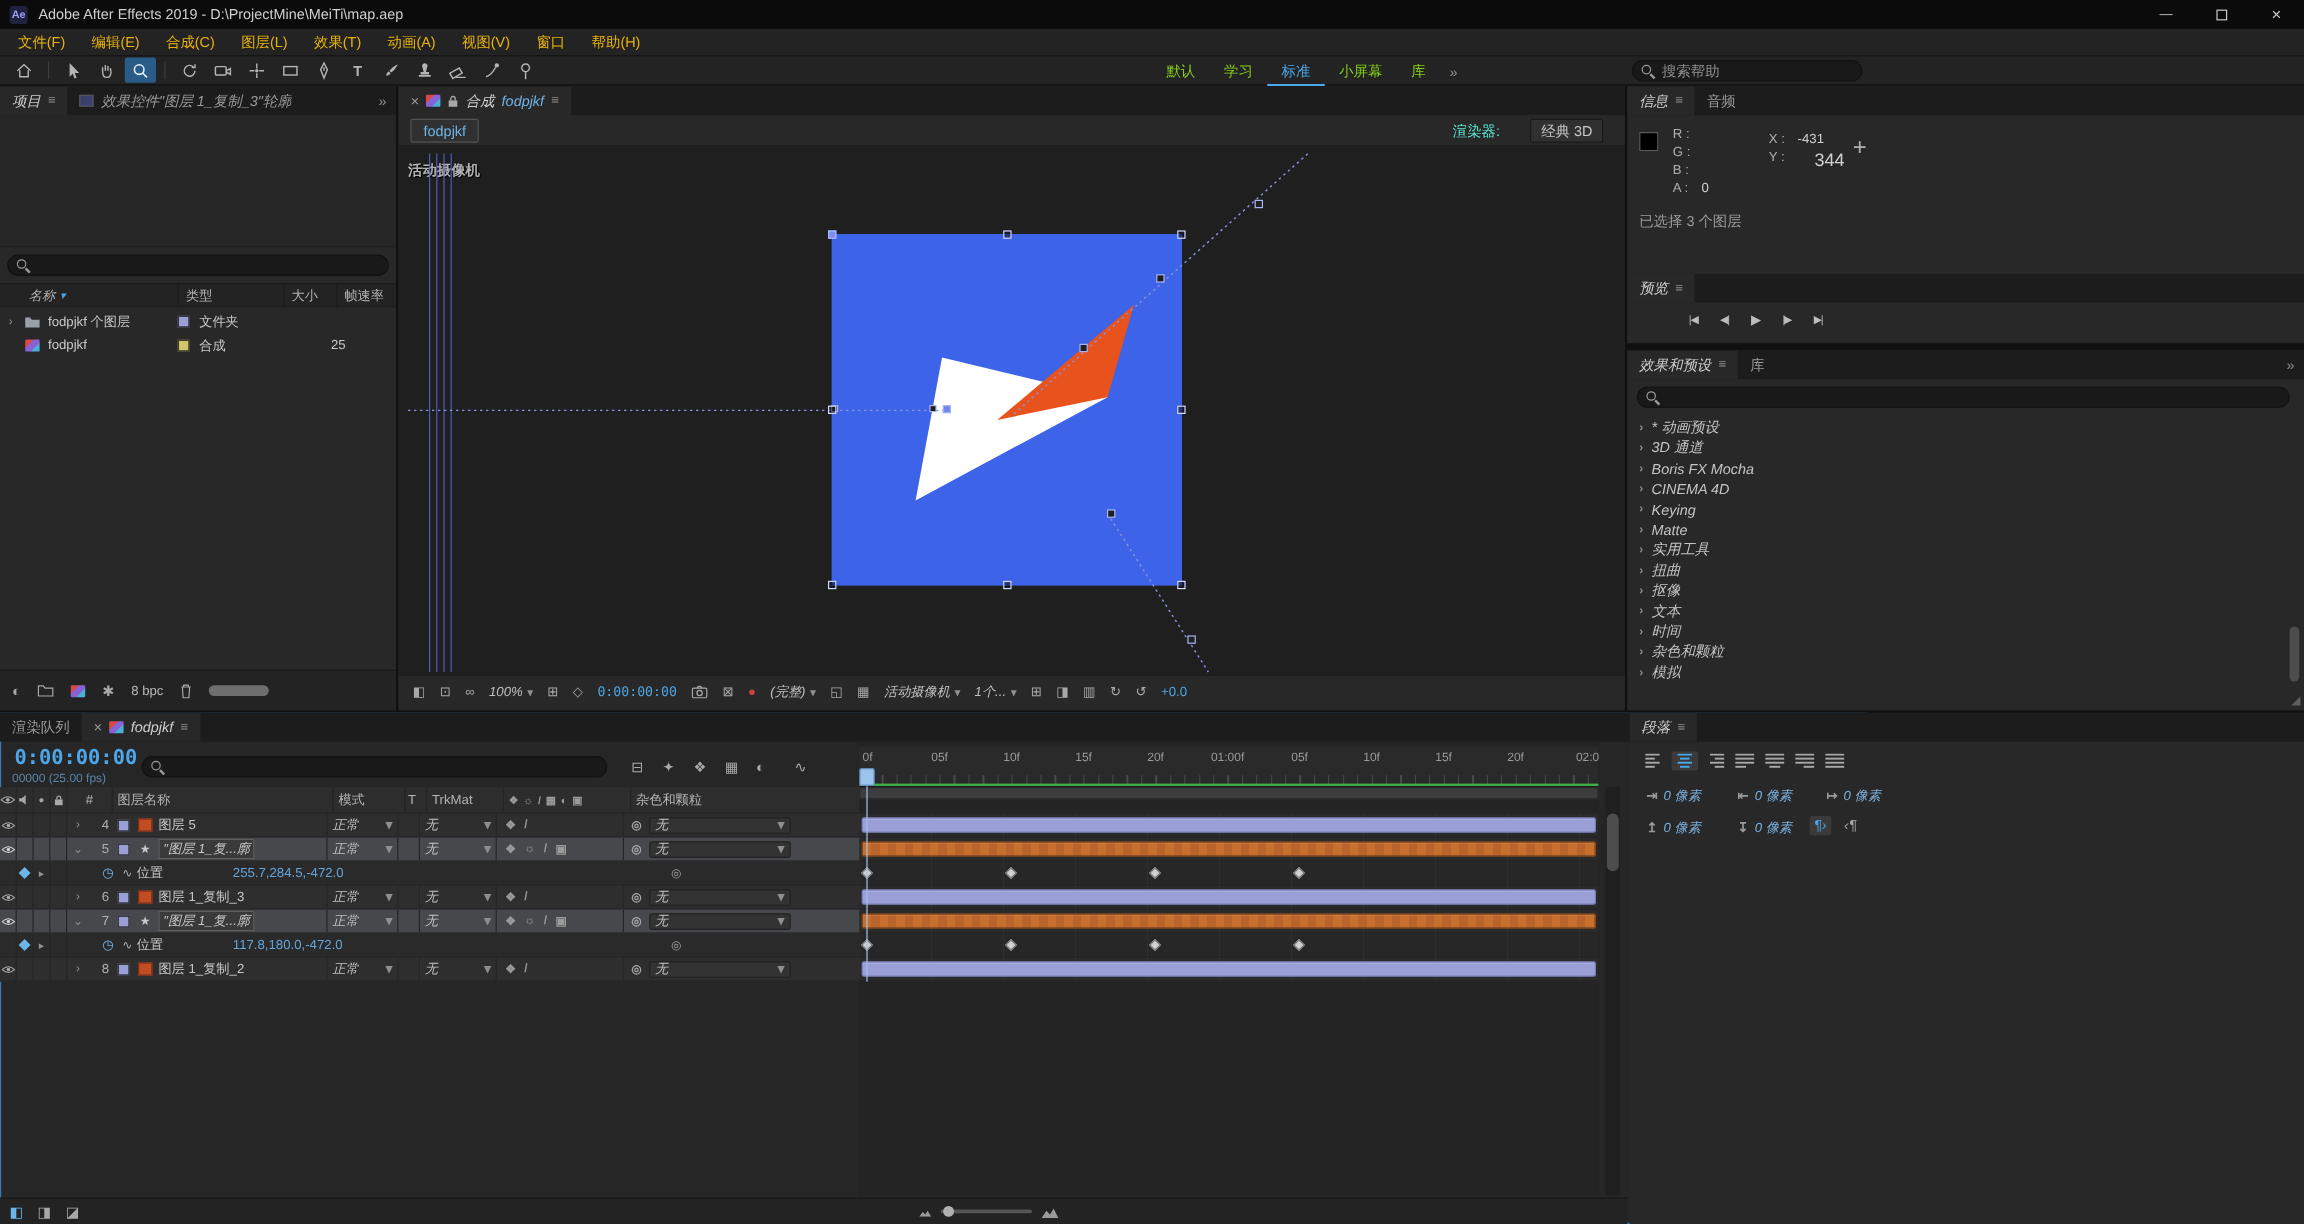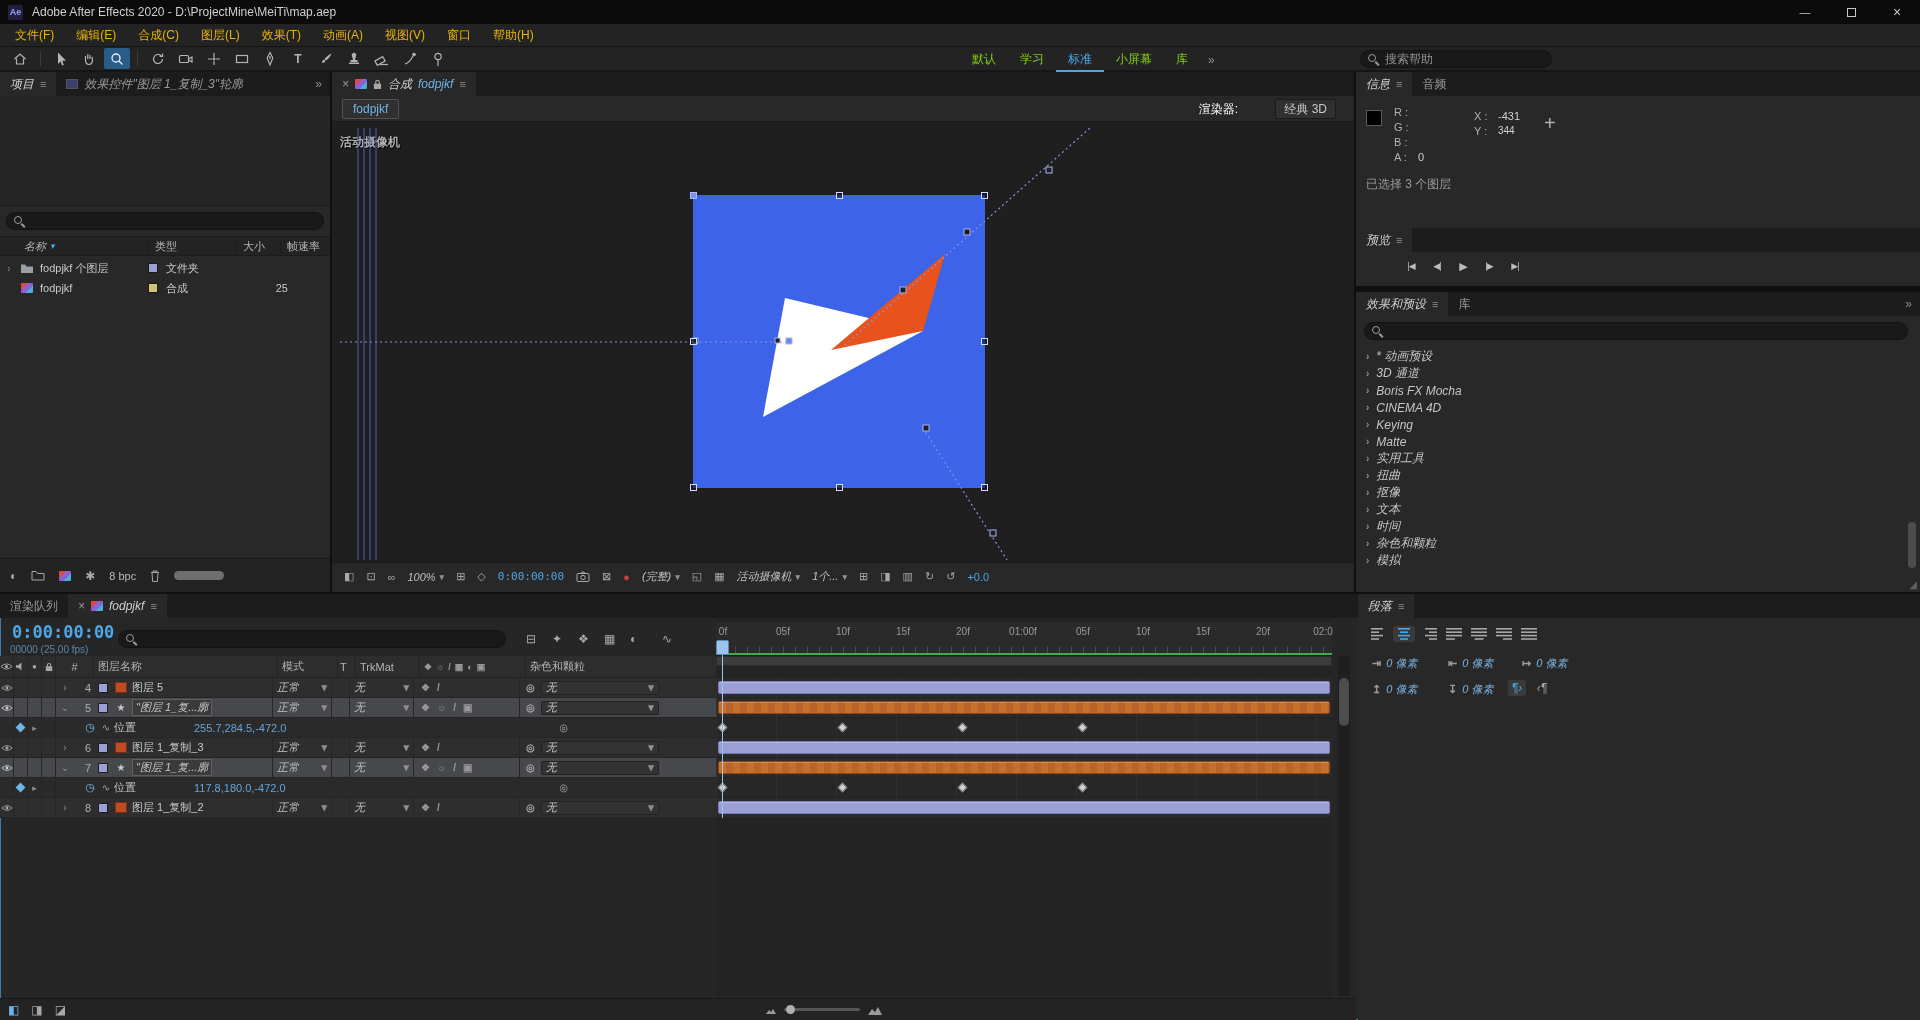--- a/index.html
+++ b/index.html
@@ -86,21 +86,21 @@
   .pfield{position:absolute;display:flex;align-items:center;gap:5px;font-size:11px}
   .pfield .pic{color:#9a9a9a;font-size:11px}
   .pfield .pval{color:#7eb2e0}
   svg{display:block}
 </style>
 </head>
 <body>
 
 <div id="titlebar" class="p">
   <span id="appicon">Ae</span>
-  <span style="color:#cfcfcf">Adobe After Effects 2020 - D:\ProjectMine\MeiTi\map.aep</span>
+  <span style="color:#cfcfcf">Adobe After Effects 2019 - D:\ProjectMine\MeiTi\map.aep</span>
   <span class="winbtns">
     <span class="winbtn">—</span>
     <span class="winbtn">
         <b class="maxbox"></b>
       </span>
     <span class="winbtn" style="font-size:14px">×</span>
   </span>
 </div>
 
 <div id="menubar" class="p">
@@ -293,21 +293,21 @@
             <path d="M3 5V3.5a2 2 0 0 1 4 0V5" fill="none" stroke="#a8a8a8" stroke-width="1.3"></path>
           </svg>
         </i>
       <i>合成</i>
       <i style="color:#6db4e8">fodpjkf</i>
       <i class="mi">≡</i>
     </span>
   </div>
   <div class="p" style="left:0;top:24px;width:1022px;height:26px;background:#282828;border-bottom:1px solid #1b1b1b">
     <span class="p" style="left:10px;top:3px;height:20px;padding:0 10px;background:#303030;border:1px solid #525252;border-radius:2px;color:#6db4e8;display:flex;align-items:center">fodpjkf</span>
-    <span class="p" style="right:116px;top:5px;color:#ffffff">渲染器:</span>
+    <span class="p" style="right:104px;top:5px;color:#5eead4">渲染器:</span>
     <span class="p" style="right:18px;top:3px;height:20px;padding:0 8px;background:#303030;border:1px solid #1a1a1a;border-radius:2px;display:flex;align-items:center;color:#c8c8c8">经典 3D</span>
   </div>
 
   <div id="viewer">
     <span class="p" style="left:8px;top:12px;color:#b0b0b0;font-weight:bold;text-shadow:1px 1px 1px #000">活动摄像机</span>
 
     <div class="p" style="left:361px;top:73px;width:292px;height:293px;background:#3d63e8">
       <svg width="292" height="293" viewBox="0 0 292 293">
         <polygon points="92,103 230,136 70,222" fill="#ffffff"></polygon>
         <polygon points="252,59 138,155 230,136" fill="#e8521c"></polygon>
@@ -401,21 +401,21 @@
   </div>
   <span class="p" style="left:10px;top:38px;width:16px;height:16px;background:#000;border:1px solid #5a5a5a"></span>
   <span class="p" style="left:38px;top:34px;color:#b0b0b0;font-size:11px">R :</span>
   <span class="p" style="left:38px;top:49px;color:#b0b0b0;font-size:11px">G :</span>
   <span class="p" style="left:38px;top:64px;color:#b0b0b0;font-size:11px">B :</span>
   <span class="p" style="left:38px;top:79px;color:#b0b0b0;font-size:11px">A :</span>
   <span class="p" style="left:62px;top:79px;color:#d0d0d0;font-size:11px">0</span>
   <span class="p" style="left:118px;top:38px;color:#b0b0b0;font-size:11px">X :</span>
   <span class="p" style="left:142px;top:38px;color:#d0d0d0;font-size:11px">-431</span>
   <span class="p" style="left:118px;top:53px;color:#b0b0b0;font-size:11px">Y :</span>
-  <span class="p" style="left:142px;top:53px;color:#d0d0d0;font-size:10px">344</span>
+  <span class="p" style="left:156px;top:53px;color:#d0d0d0;font-size:15px">344</span>
   <span class="p" style="left:188px;top:40px;font-size:20px;color:#b0b0b0">+</span>
   <span class="p" style="left:10px;top:104px;color:#9a9a9a">已选择 3 个图层</span>
 </div>
 
 <div class="panel" style="left:1356px;top:228px;width:564px;height:58px">
   <div class="tabs">
     <span class="tab on">
       <i>预览</i>
       <i class="mi">≡</i>
     </span>

